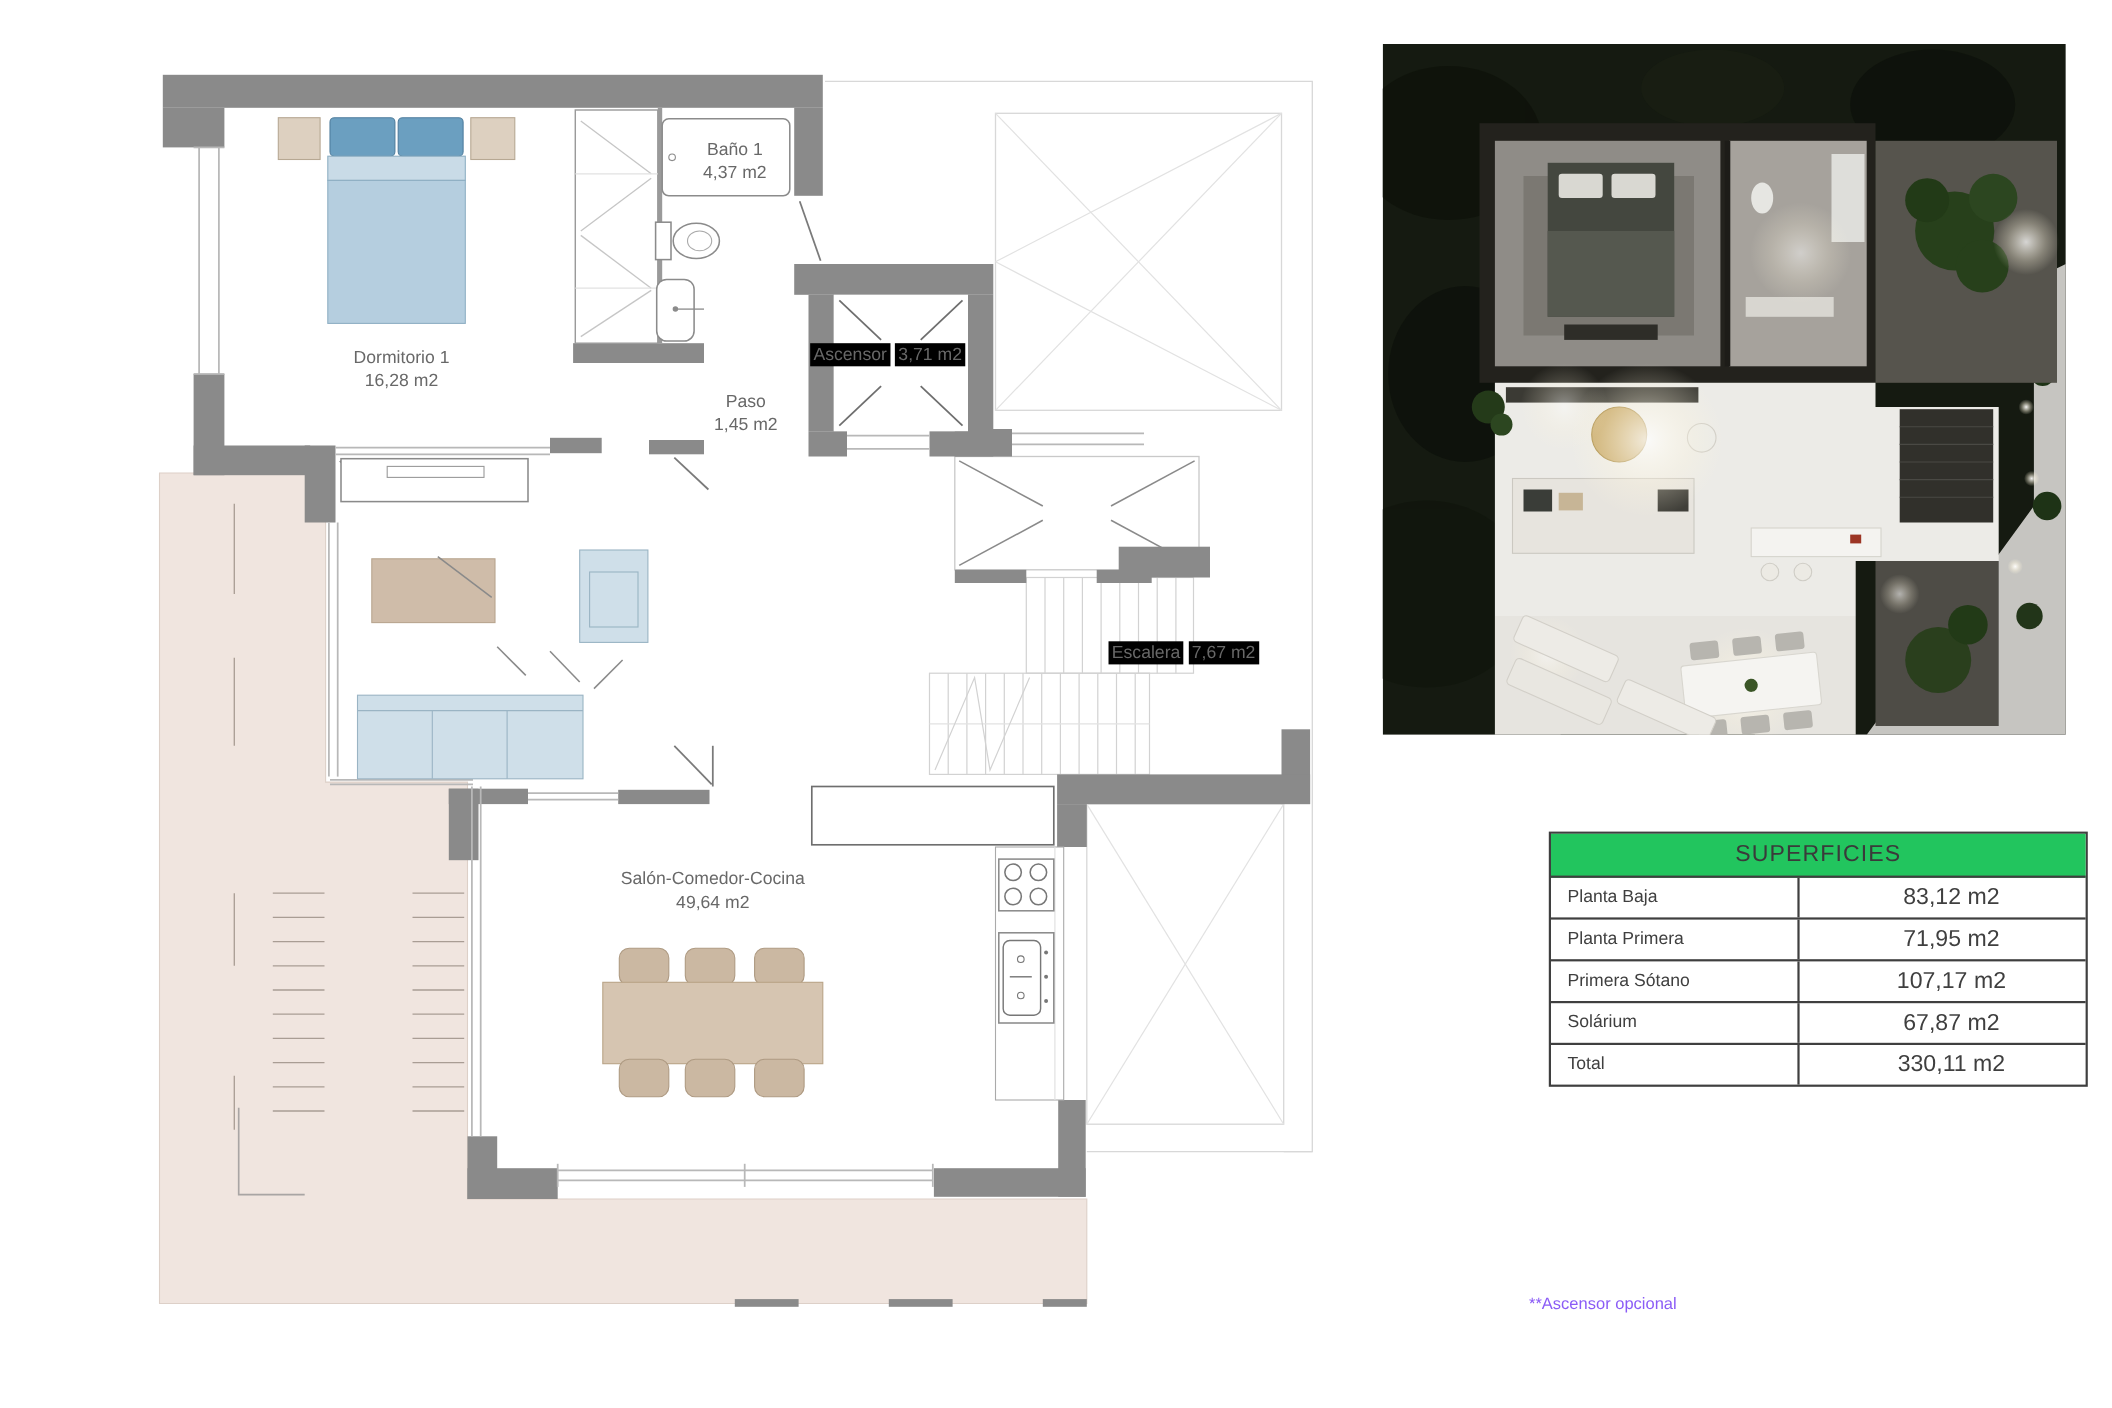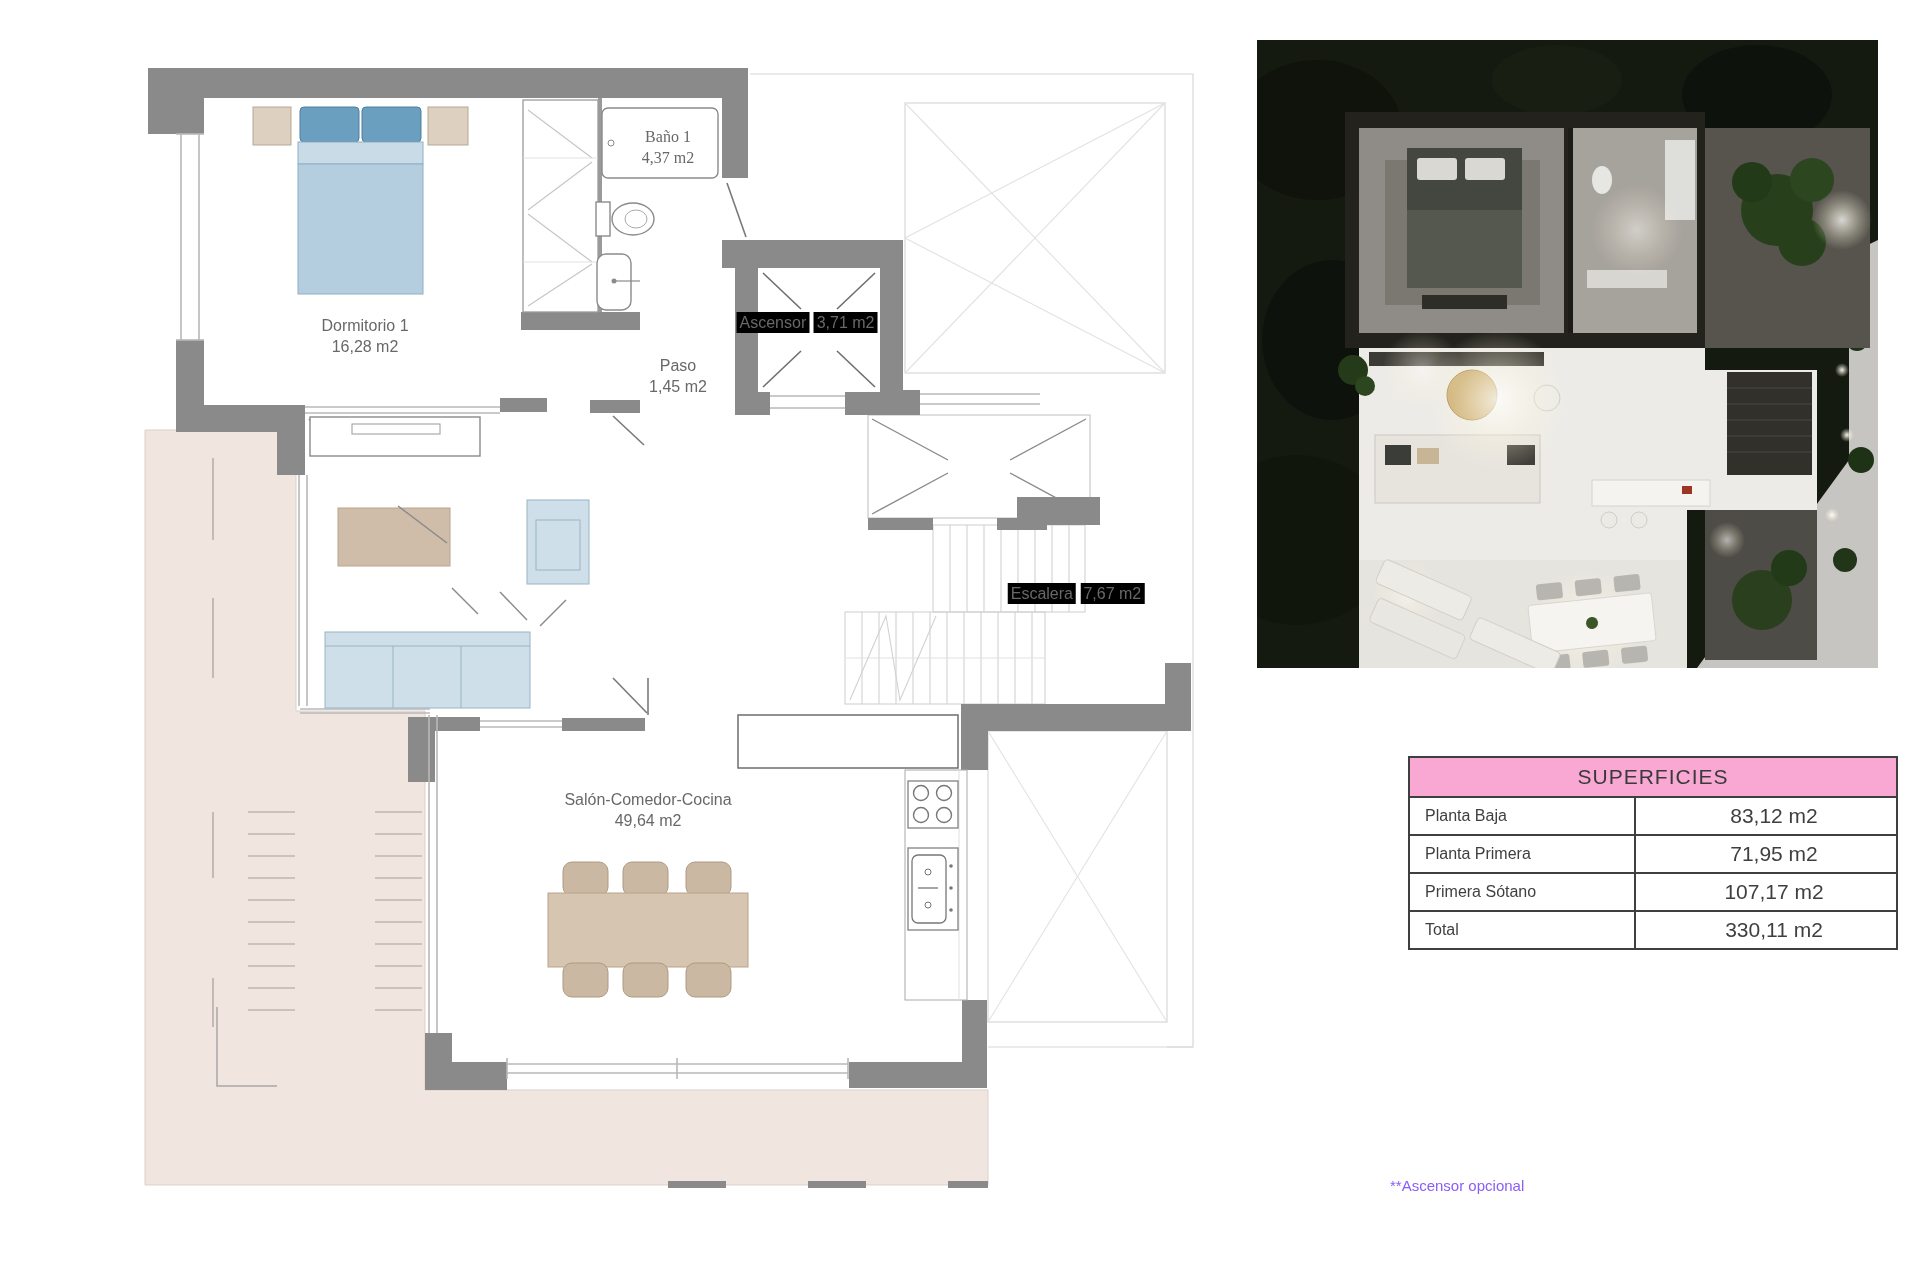--- a/index.html
+++ b/index.html
@@ -18,21 +18,21 @@
   .ladder{stroke:#a99d94;stroke-width:1.2;}
   .hatch{stroke:#c6c6c6;stroke-width:1.2;}
   .xline{stroke:#6e6e6e;stroke-width:1.6;}
   .cornx{stroke:#8a8a8a;stroke-width:1.4;}
   .room-label{position:absolute;transform:translateX(-50%);text-align:center;
     font-size:16px;line-height:21px;color:var(--text_gray);white-space:nowrap;}
   .room-label.bg div{background:#000000;padding:0 3px;display:inline-block;}
   .footnote{position:absolute;left:1390px;top:1177px;font-size:15px;color:#8b5cf6;}
   .sup-table{position:absolute;left:1408px;top:756px;width:486px;background:#fff;
     border:2px solid var(--table_border);color:#3f3f3f;}
-  .sup-title{height:38px;line-height:38px;text-align:center;background:#f9a8d4;
+  .sup-title{height:38px;line-height:38px;text-align:center;background:#22c55e;
     border-bottom:2px solid var(--table_border);font-size:21px;letter-spacing:1px;color:#3a3a3a;}
   .sup-row{display:flex;height:36px;border-bottom:2px solid var(--table_border);gap:16px;}
   .sup-row:last-child{border-bottom:none;}
   .sup-row .c1{width:226px;border-right:2px solid var(--table_border);display:flex;
     align-items:center;padding-left:15px;font-size:16px;box-sizing:border-box;}
   .sup-row .c2{flex:1;display:flex;align-items:center;justify-content:center;font-size:21px;}
 </style>
 </head>
 <body>
 
@@ -287,21 +287,21 @@
           <circle cx="951" cy="888" r="1.8" fill="#777"></circle>
           <circle cx="951" cy="910" r="1.8" fill="#777"></circle>
       </g>
     </g>
   </svg>
 
   <div class="room-label" style="left:365px;top:315px;">
     <div>Dormitorio 1</div>
     <div>16,28 m2</div>
   </div>
-  <div class="room-label" style="left:668px;top:126px;font-family:Liberation Serif, serif;">
+  <div class="room-label" style="left:668px;top:126px;">
     <div>Baño 1</div>
     <div>4,37 m2</div>
   </div>
   <div class="room-label" style="left:678px;top:355px;">
     <div>Paso</div>
     <div>1,45 m2</div>
   </div>
   <div class="room-label bg" style="left:807px;top:312px;">
     <div>Ascensor</div>
     <div>3,71 m2</div>
@@ -423,20 +423,24 @@
     </div>
     <div class="sup-row">
       <div class="c1">Planta Primera</div>
       <div class="c2">71,95 m2</div>
     </div>
     <div class="sup-row">
       <div class="c1">Primera Sótano</div>
       <div class="c2">107,17 m2</div>
     </div>
     <div class="sup-row">
+      <div class="c1">Solárium</div>
+      <div class="c2">67,87 m2</div>
+    </div>
+    <div class="sup-row">
       <div class="c1">Total</div>
       <div class="c2">330,11 m2</div>
     </div>
   </div>
 
   <div class="footnote">**Ascensor opcional</div>
 
 </div>
 
 </body></html>

